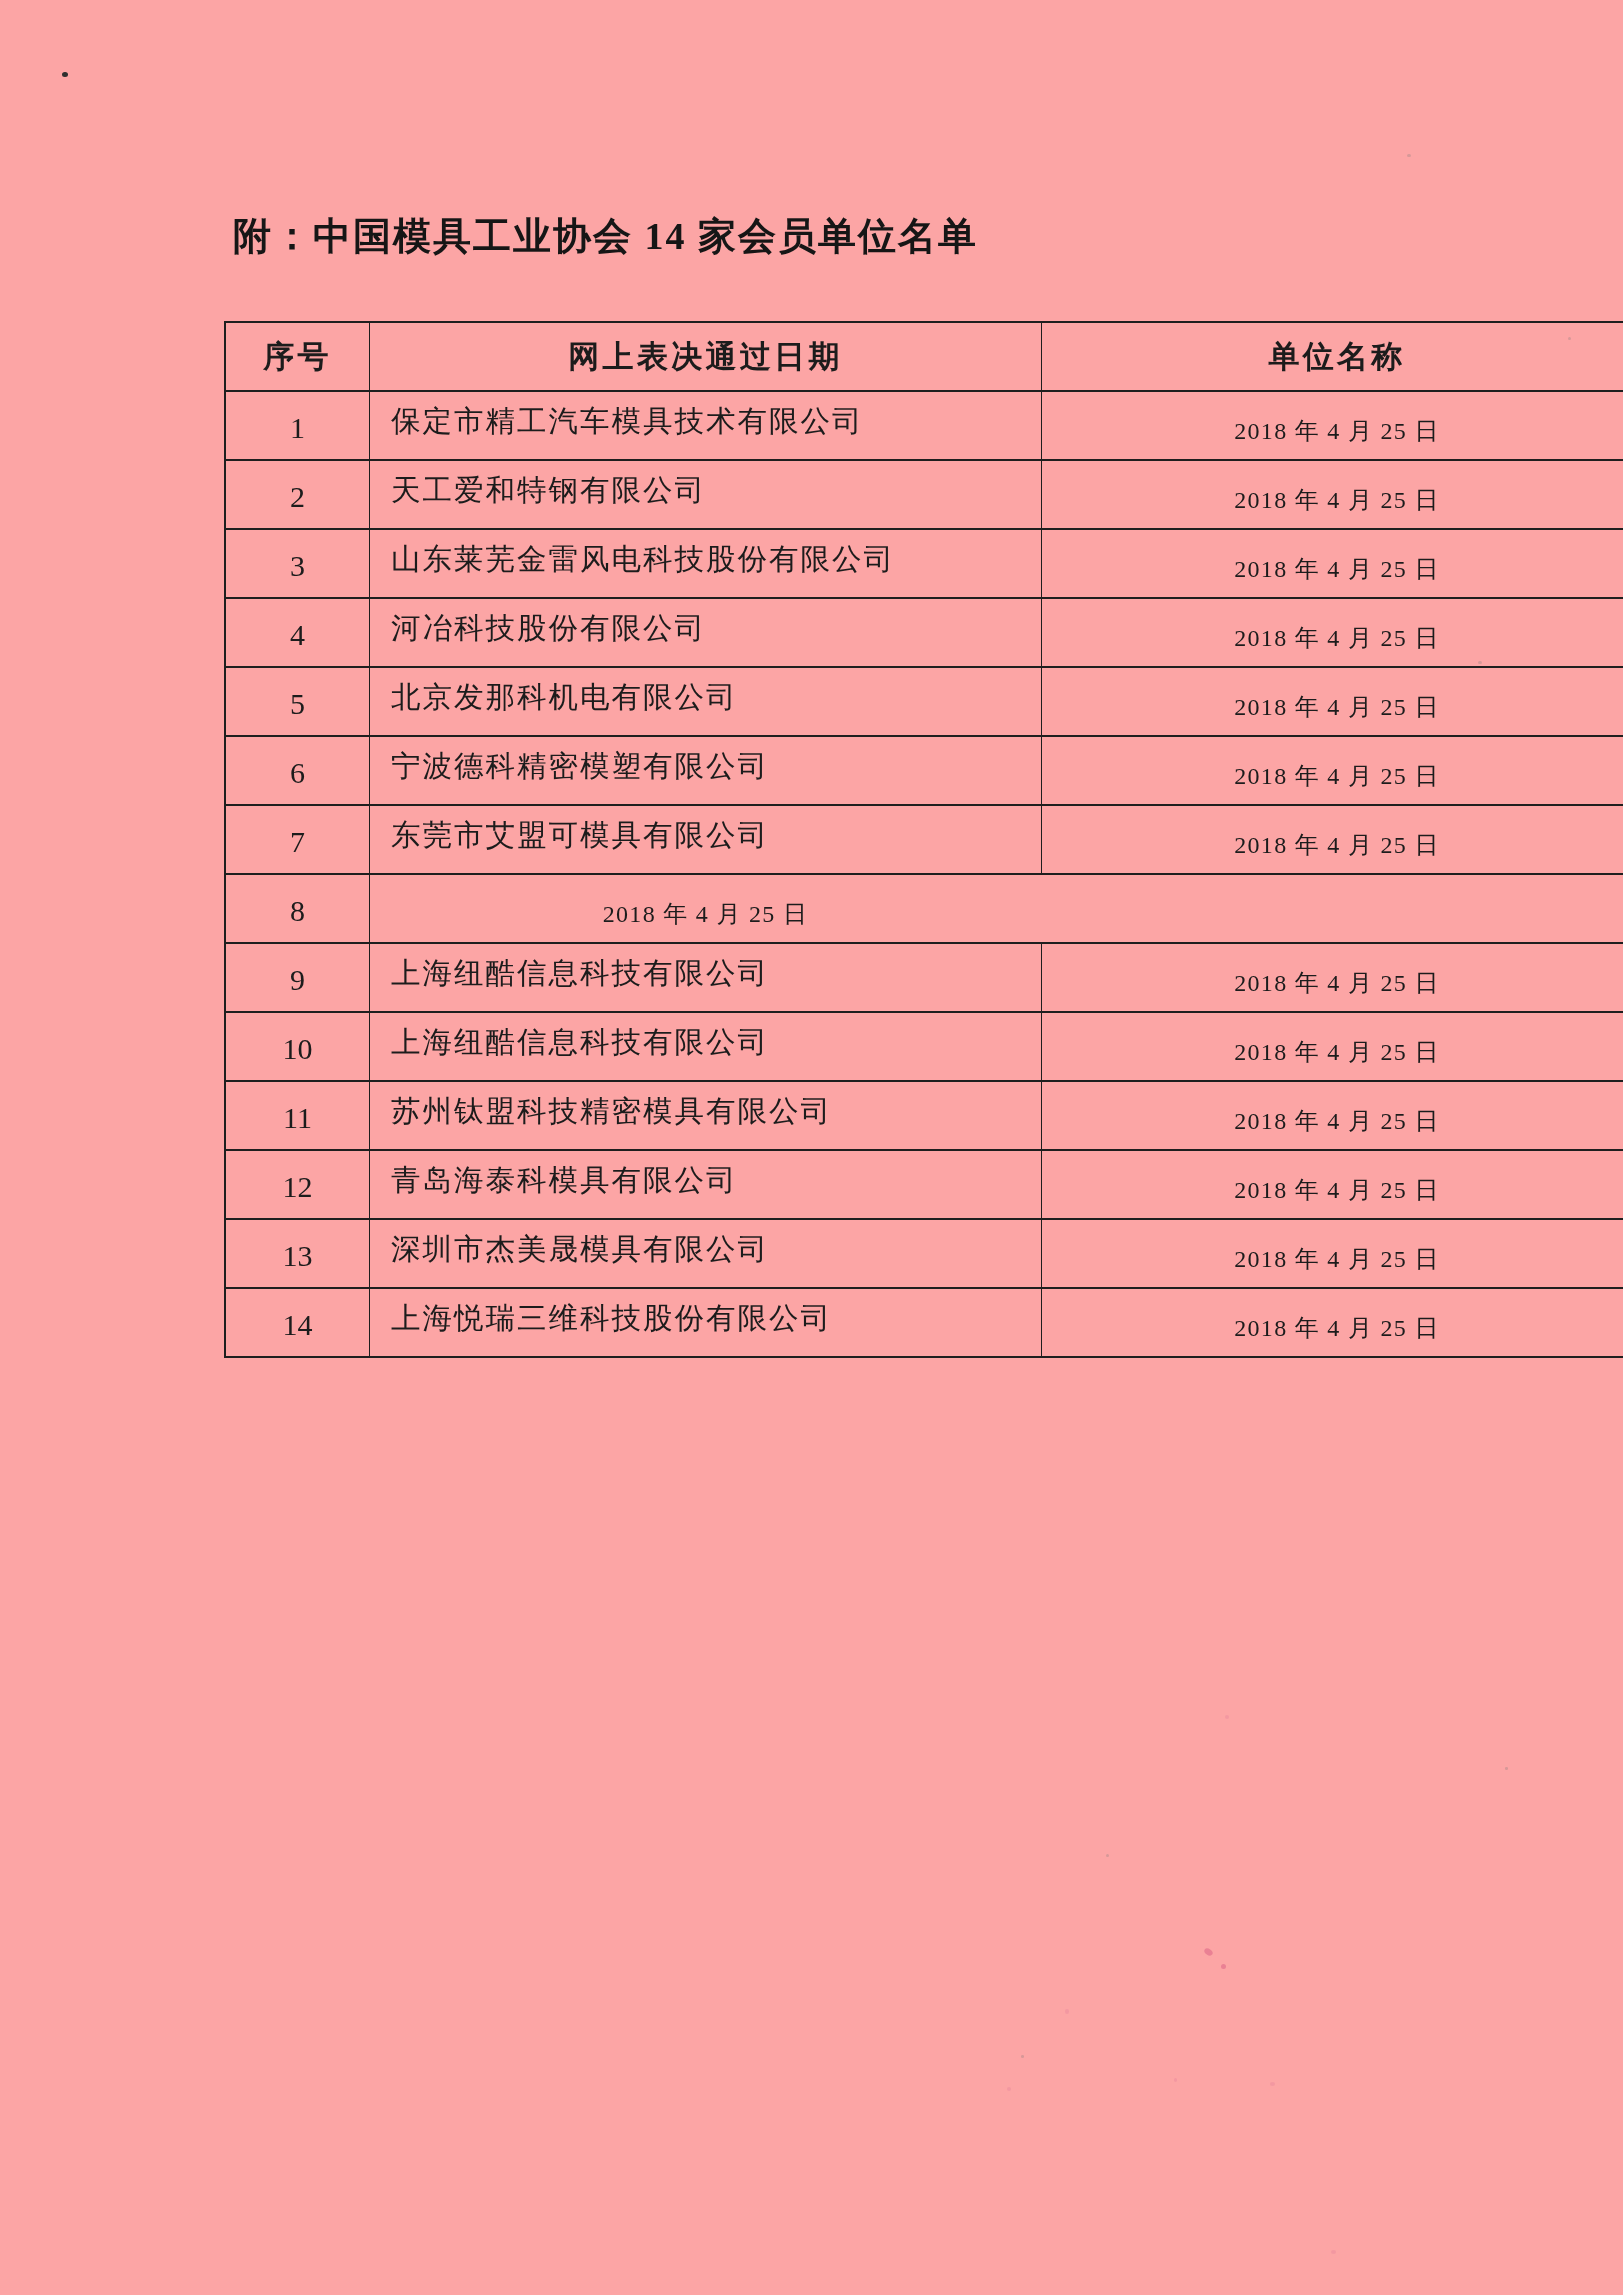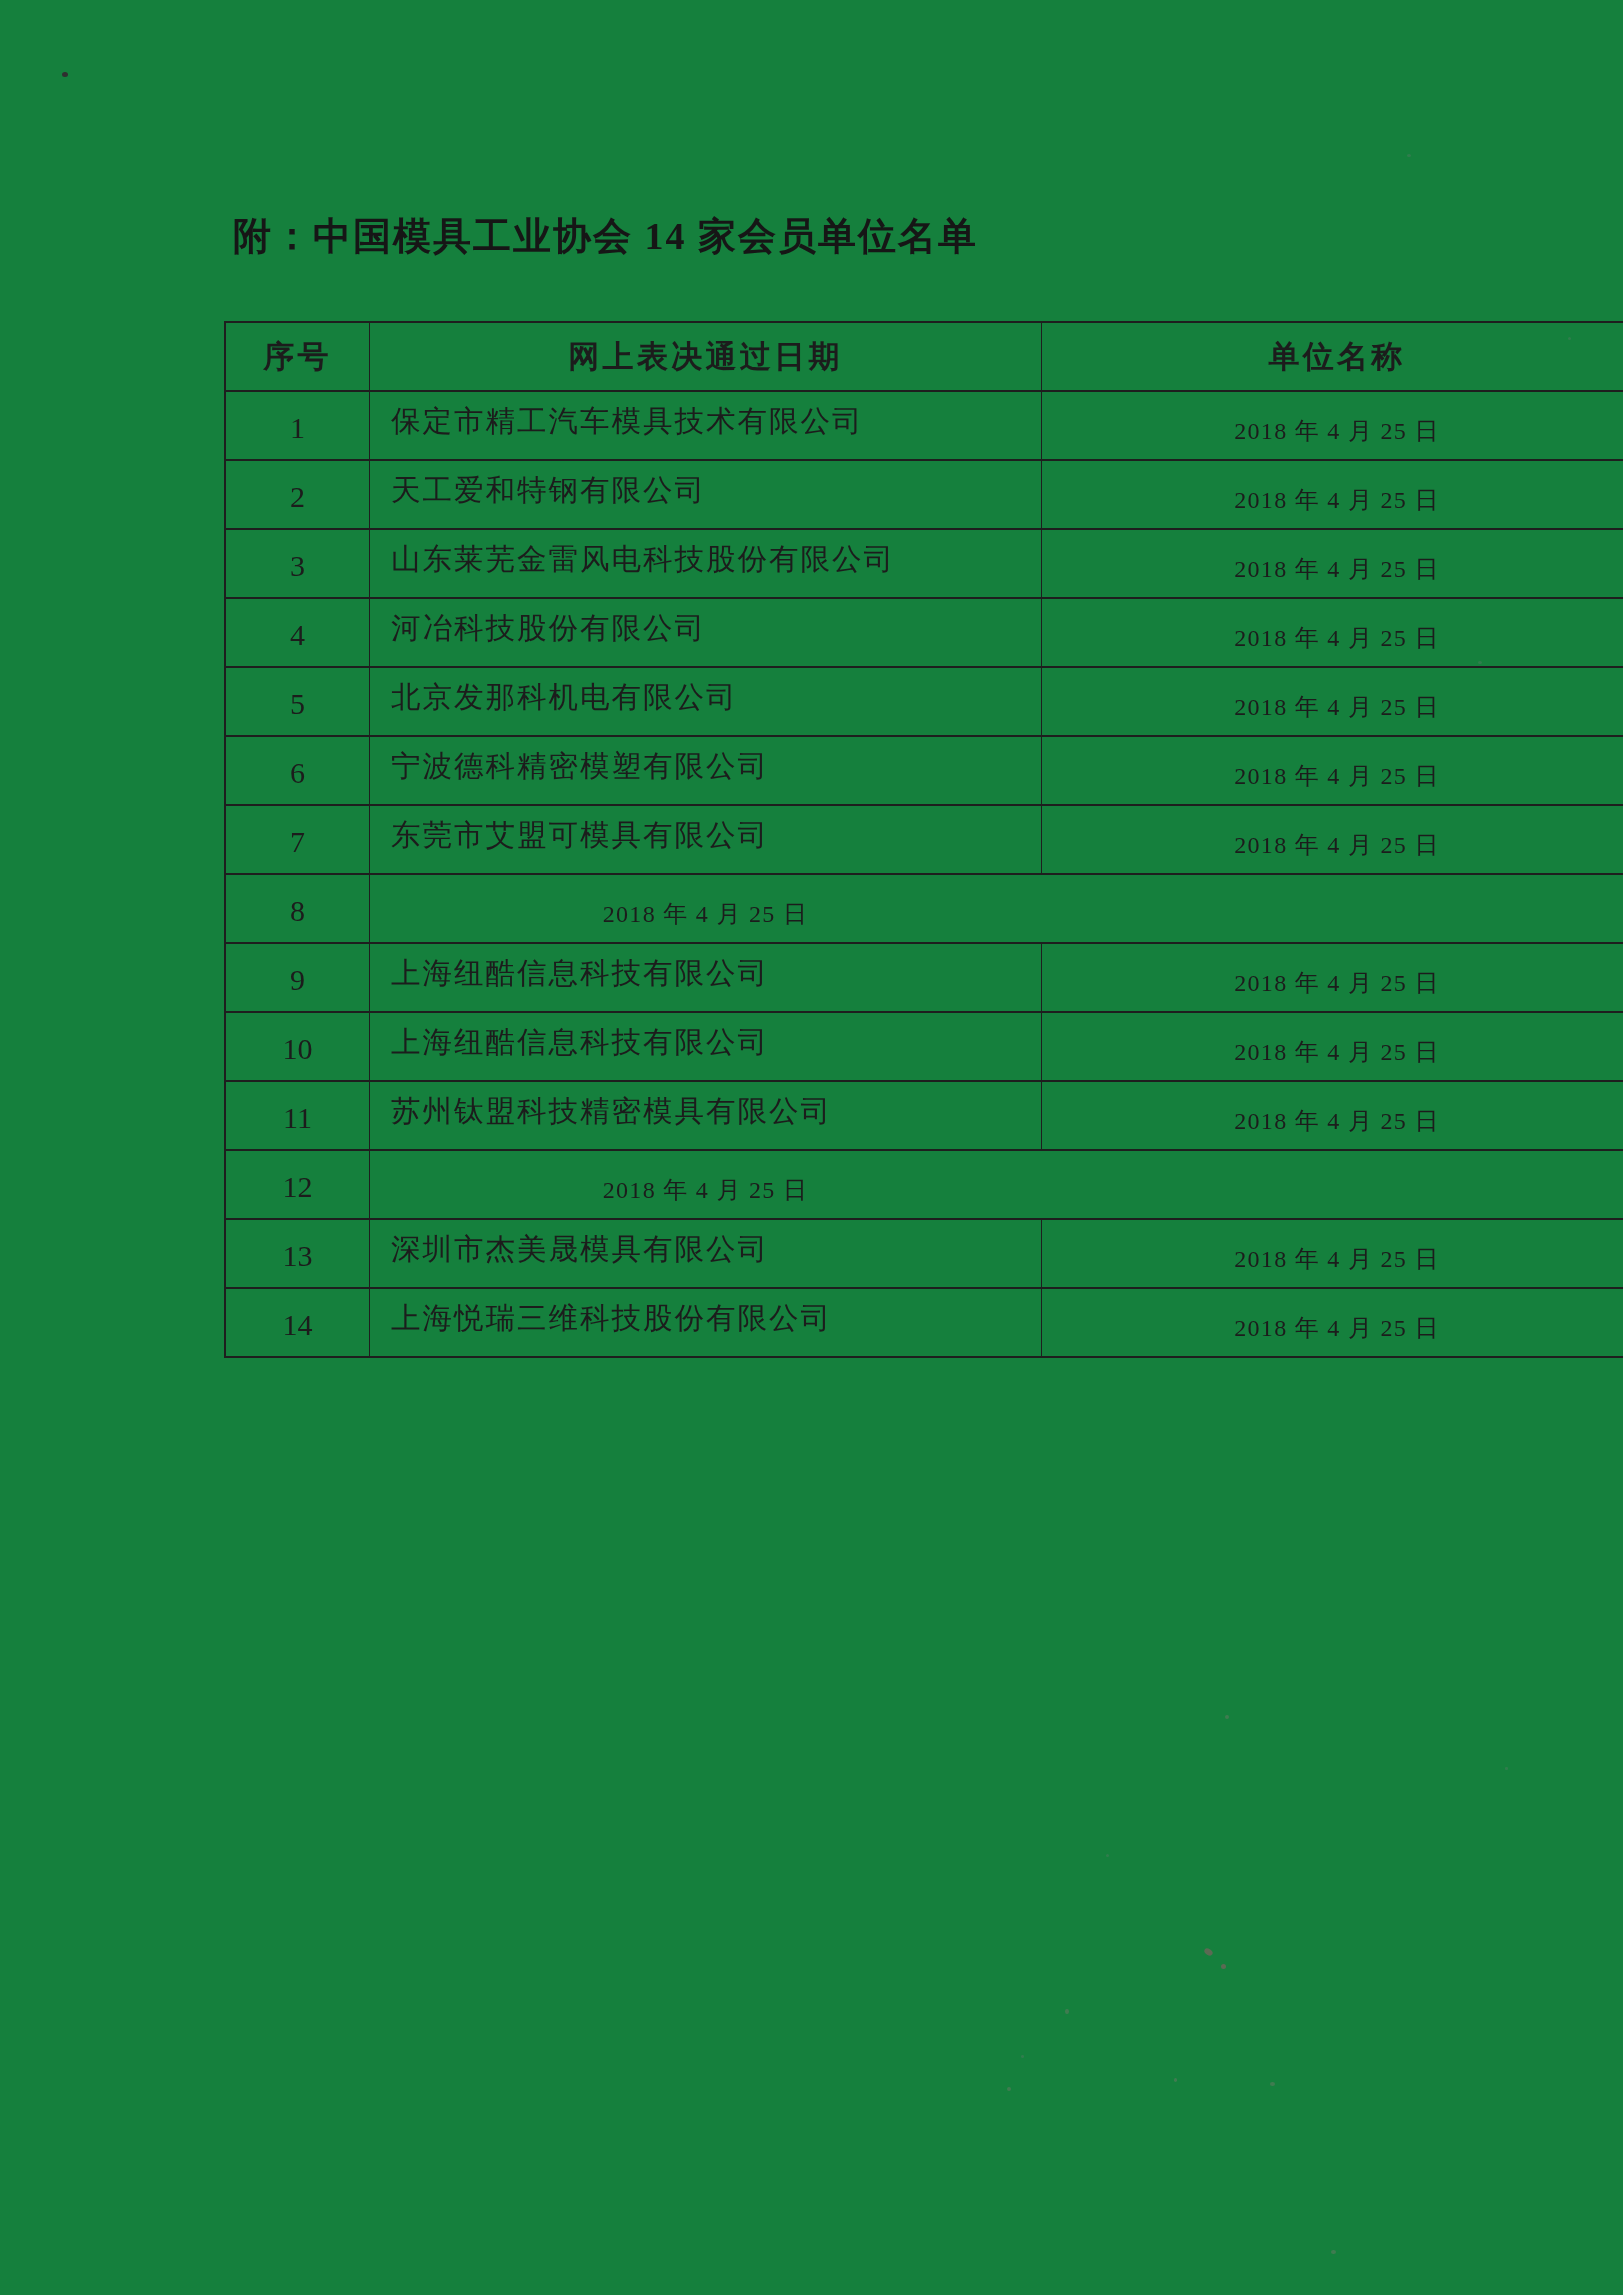--- a/index.html
+++ b/index.html
@@ -1,20 +1,20 @@
 <!DOCTYPE html>
 <html style="font-size:10.5px"><head>
 <meta charset="utf-8">
 <style>
   html,body{margin:0;padding:0;background:#ffffff;}
   .page{
     position:relative;
     width:1623px;
     height:2295px;
-    background:#15803d;
+    background:#fca5a5;
     overflow:hidden;
     font-family:"Liberation Serif","DejaVu Serif",serif;
     color:#1c1c1c;
   }
   .title{
     position:absolute;
     left:233px;
     top:211px;
     margin:0;
     font-size:38px;
@@ -159,20 +159,21 @@
     </div>
 
     <div class="row">
       <div class="c no">11</div>
       <div class="c nm">苏州钛盟科技精密模具有限公司</div>
       <div class="c dt">2018 年 4 月 25 日</div>
     </div>
 
     <div class="row">
       <div class="c no">12</div>
+      <div class="c nm">青岛海泰科模具有限公司</div>
       <div class="c dt">2018 年 4 月 25 日</div>
     </div>
 
     <div class="row">
       <div class="c no">13</div>
       <div class="c nm">深圳市杰美晟模具有限公司</div>
       <div class="c dt">2018 年 4 月 25 日</div>
     </div>
 
     <div class="row">

